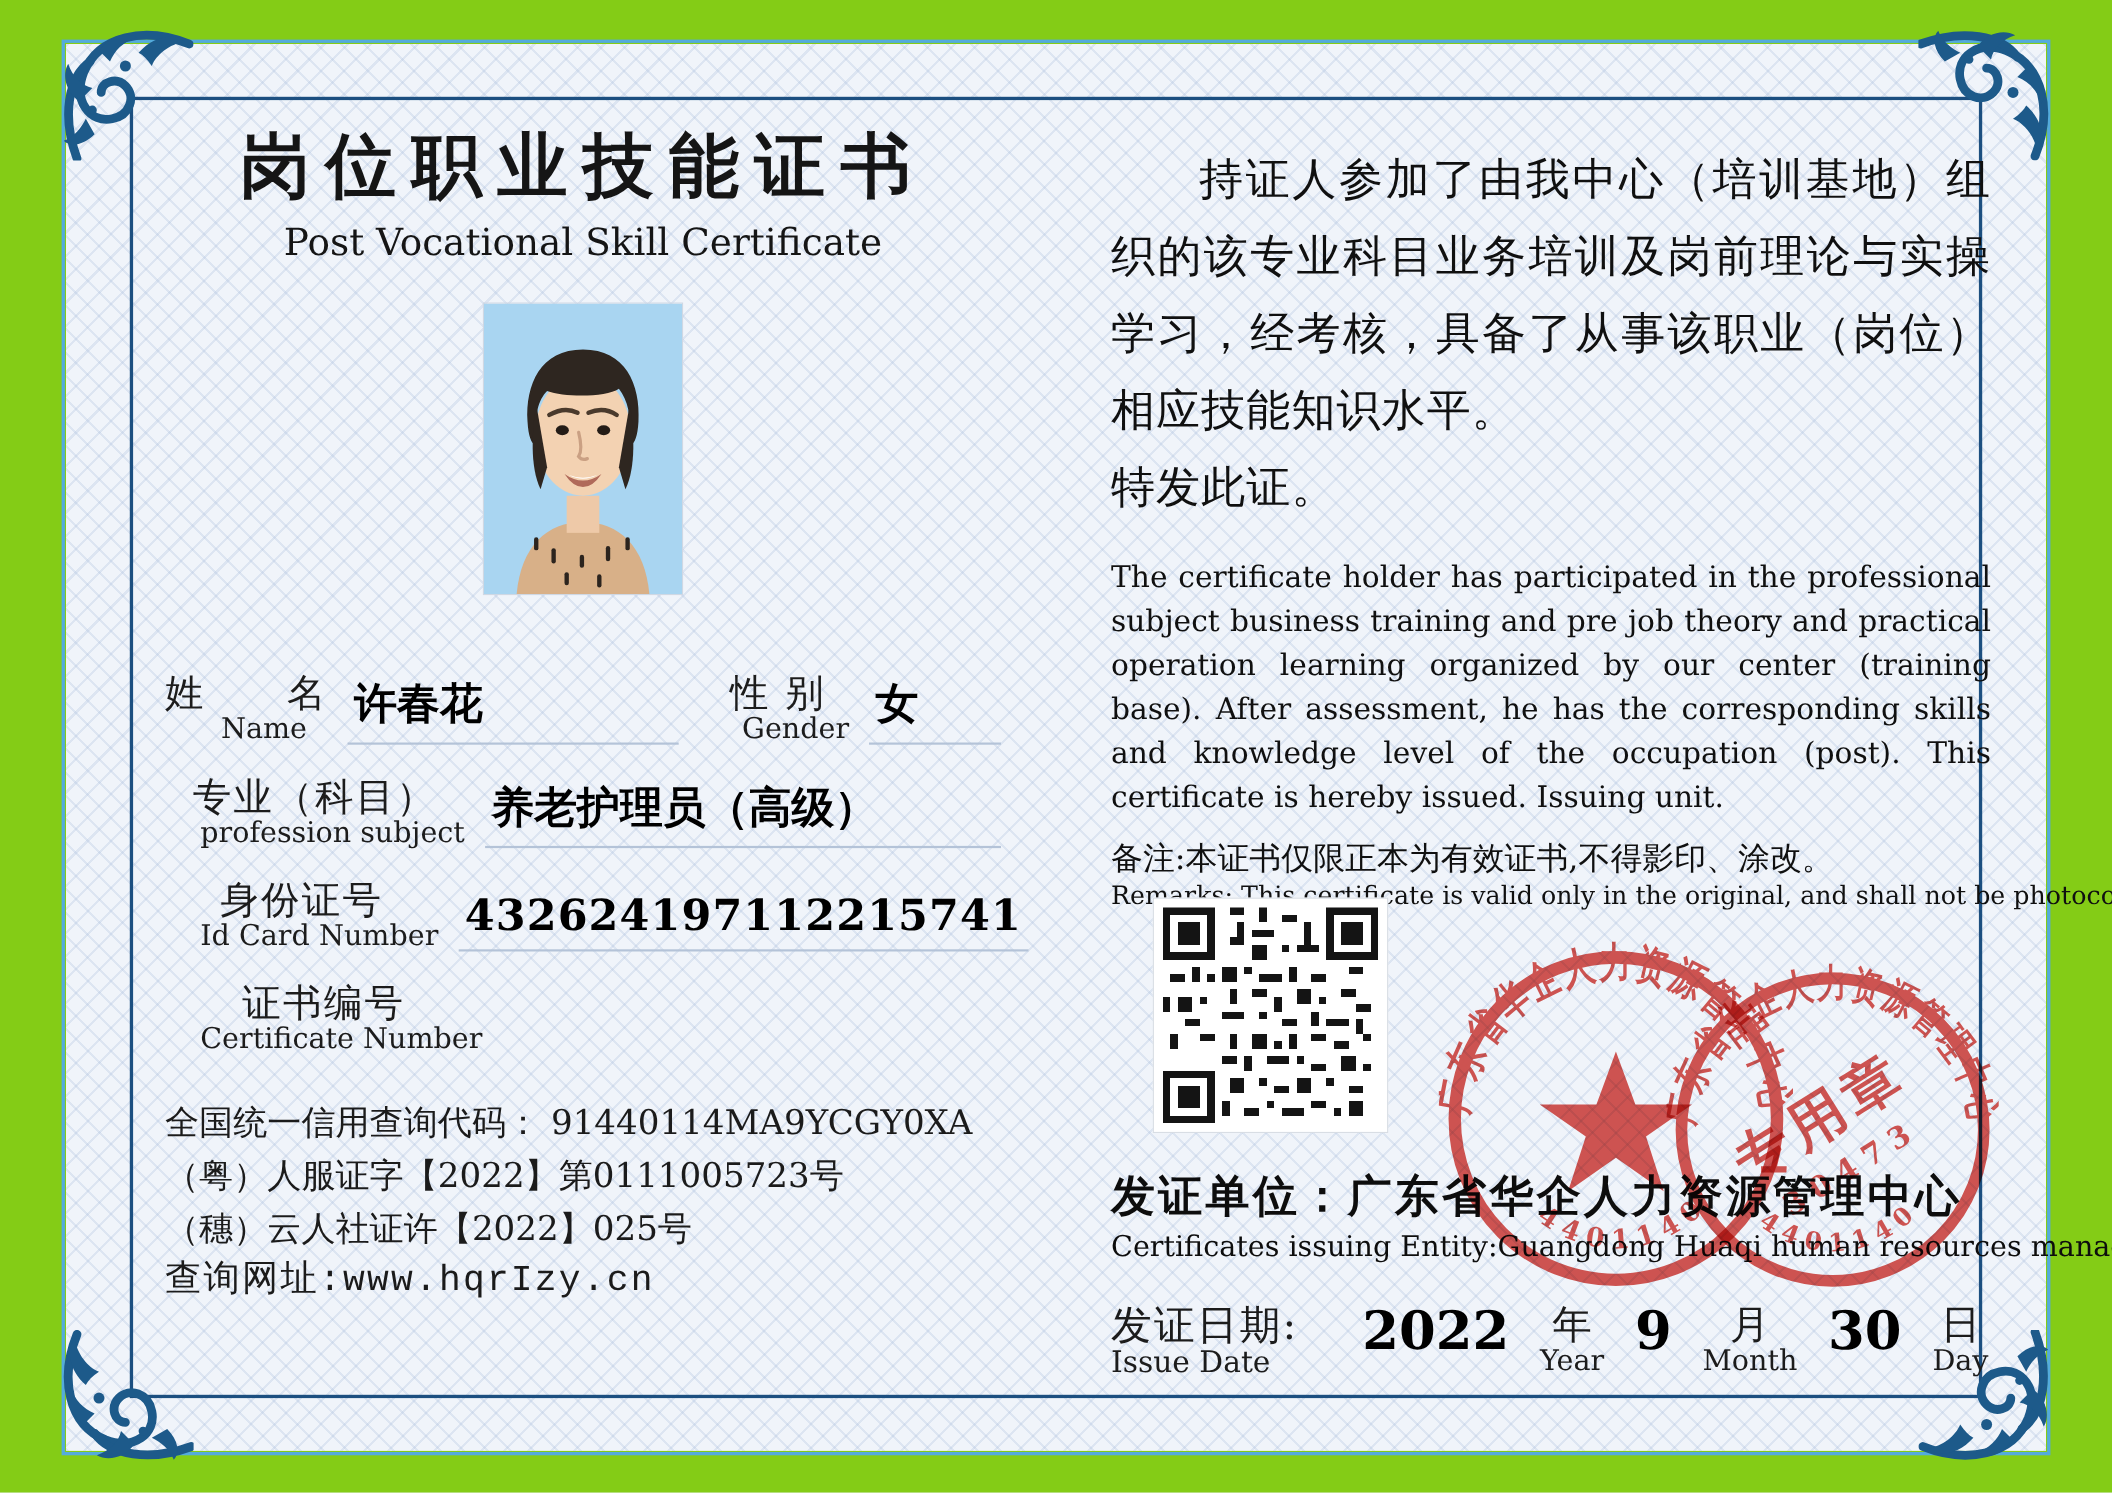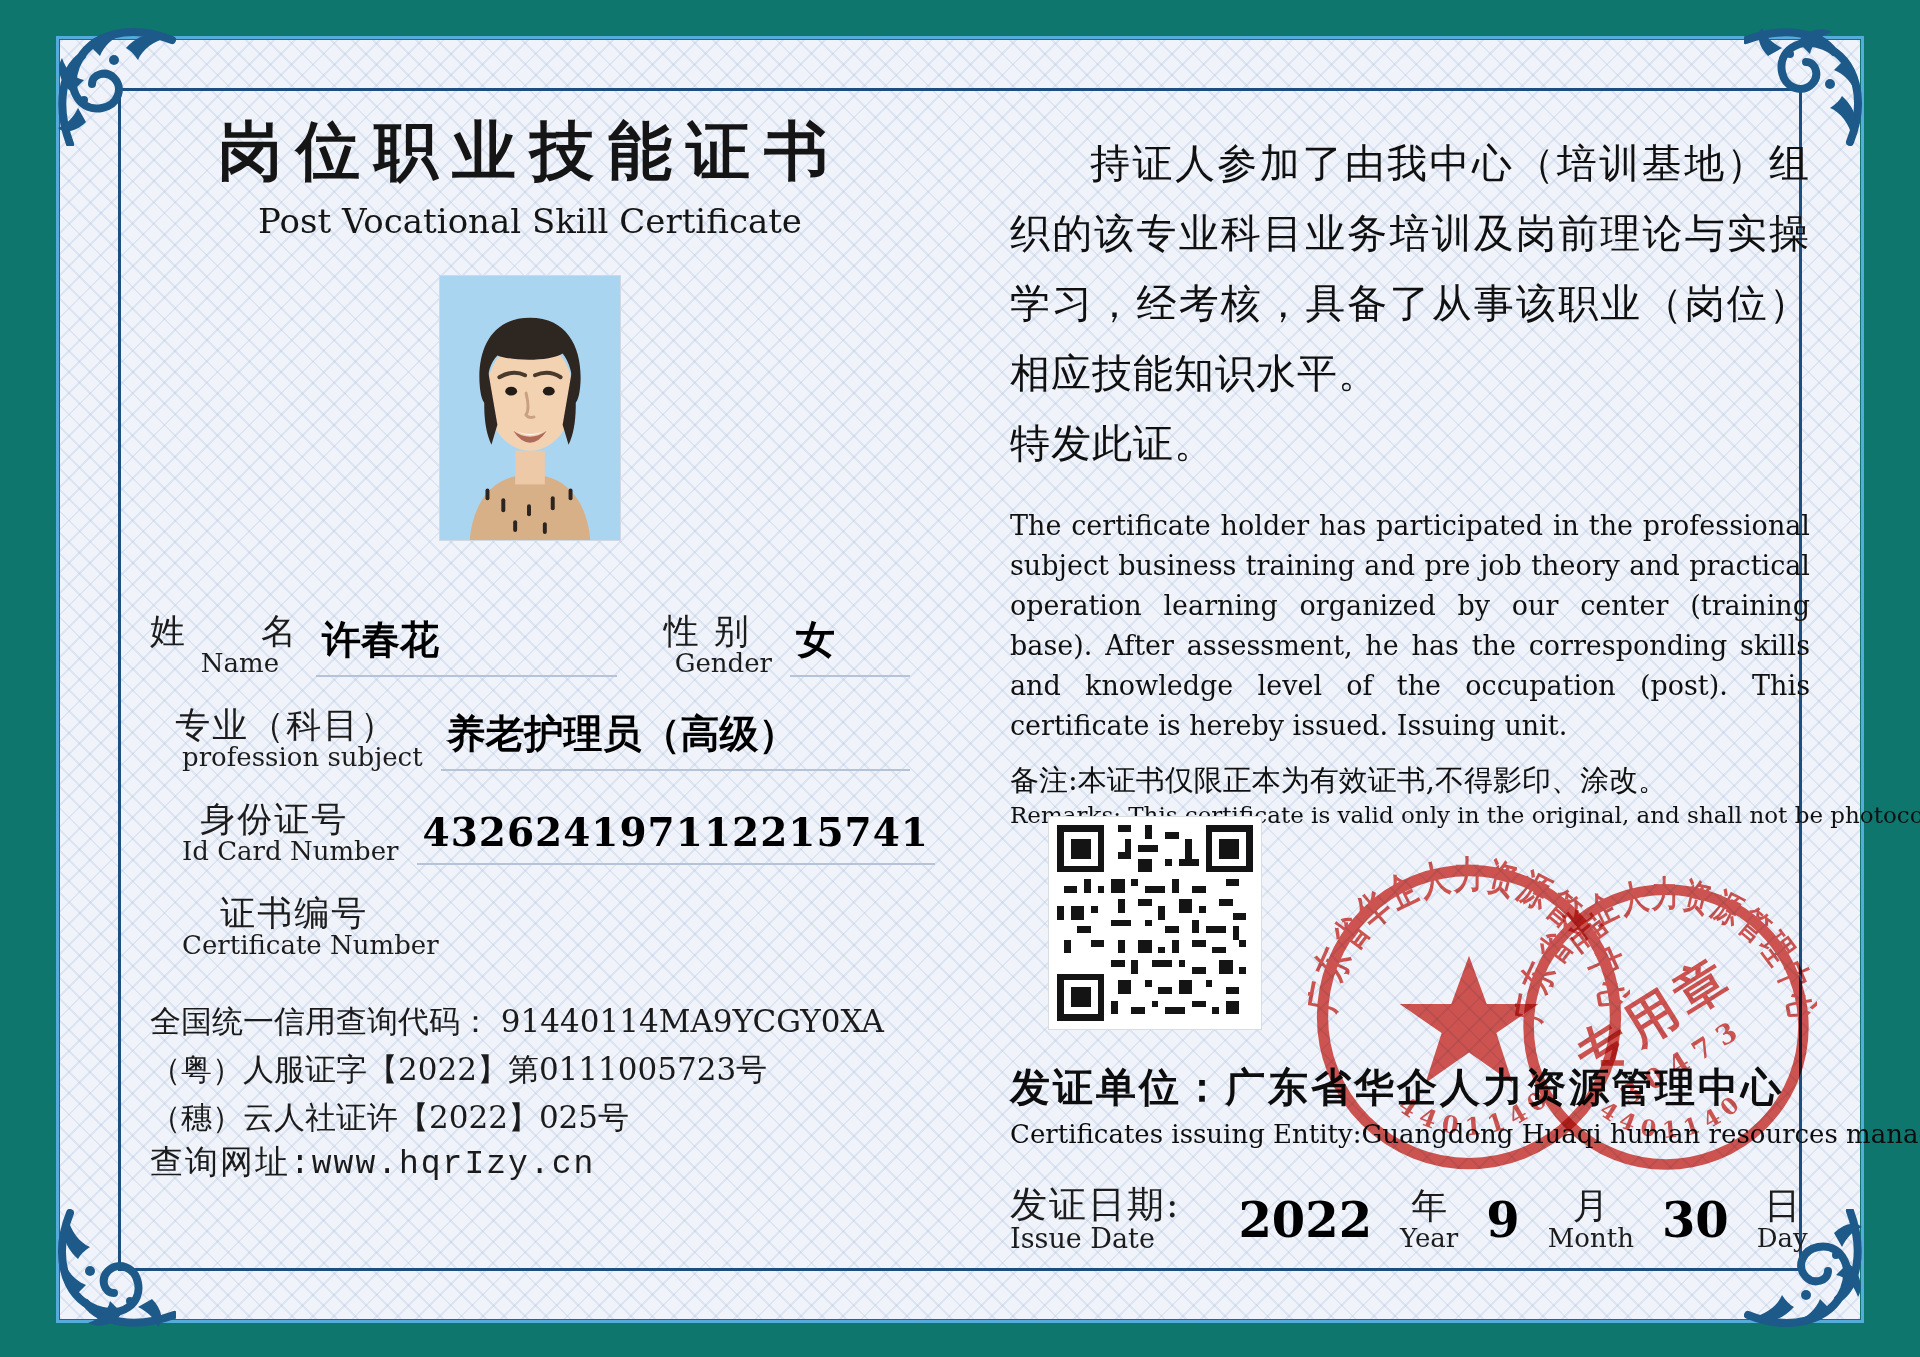--- a/index.html
+++ b/index.html
@@ -6,21 +6,21 @@
     --navy:#1c4f80;
     --ornament:#1d5a8a;
     --cyan:#54abdc;
     --ink:#151515;
     --kai:#1c1c1c;
     --red:#d6453f;
     --underline:#b4c3d8;
   }
   *{margin:0;padding:0;box-sizing:border-box;}
   body{background:#e9edf2;font-family:"DejaVu Serif","Liberation Serif",serif;}
-  .sheet{position:relative;width:1920px;height:1357px;background:#0f766e;overflow:hidden;}
+  .sheet{position:relative;width:1920px;height:1357px;background:#84cc16;overflow:hidden;}
   .outer-border{position:absolute;left:56px;top:36px;right:56px;bottom:34px;border:3px solid var(--cyan);}
   .pattern{position:absolute;left:60px;top:40px;right:60px;bottom:38px;
     background:
       repeating-linear-gradient(45deg, rgba(170,190,220,.28) 0 2px, transparent 2px 15px),
       repeating-linear-gradient(-45deg, rgba(170,190,220,.28) 0 2px, transparent 2px 15px),
       #f0f4fa;}
   .inner-frame{position:absolute;left:118px;top:88px;right:118px;bottom:86px;border:3px solid var(--navy);}
   .corner{position:absolute;width:120px;height:120px;}
   .corner.tl{left:56px;top:26px;}
   .corner.tr{left:1744px;top:26px;transform:rotate(90deg);}
@@ -50,21 +50,21 @@
   .para-en{margin-top:28px;font-size:27px;color:#101010;line-height:40px;text-align:justify;}
   .remark-cn{margin-top:14px;font-size:29px;color:#101010;line-height:40px;white-space:nowrap;}
   .remark-en{font-size:23px;color:#101010;line-height:30px;white-space:nowrap;}
   .qr-box{position:absolute;left:38px;top:688px;width:214px;height:214px;background:#ffffff;border:1px solid #d8dde4;padding:8px;}
   .stamp{position:absolute;mix-blend-mode:multiply;opacity:.9;}
   .stamp.s1{left:298px;top:728px;width:322px;height:322px;z-index:3;}
   .stamp.s2{left:505px;top:748px;width:302px;height:302px;z-index:3;}
   .issuer{position:absolute;left:0;top:932px;width:100%;z-index:2;}
   .issuer-cn{font-size:40px;font-weight:600;color:#0d0d0d;letter-spacing:3px;white-space:nowrap;}
   .issuer-en{font-size:26px;color:#0d0d0d;margin-top:4px;white-space:nowrap;}
-  .date-row{position:absolute;left:0;top:1058px;display:flex;align-items:center;z-index:2;}
+  .date-row{position:absolute;left:0;top:1058px;display:flex;align-items:flex-start;z-index:2;}
   .date-label{text-align:left;line-height:1.05;margin-right:40px;}
   .date-label .cn{display:block;font-size:37px;color:var(--kai);letter-spacing:2px;white-space:nowrap;}
   .date-label .en{display:block;font-size:27px;color:var(--kai);}
   .date-val{font-size:48px;font-weight:700;color:#000;margin:0 18px;line-height:1.0;}
   .date-unit{text-align:center;line-height:1.05;margin:0 10px;}
   .date-unit .cn{display:block;font-size:36px;color:var(--kai);}
   .date-unit .en{display:block;font-size:26px;color:var(--kai);}
 </style>
 </head>
 <body>

